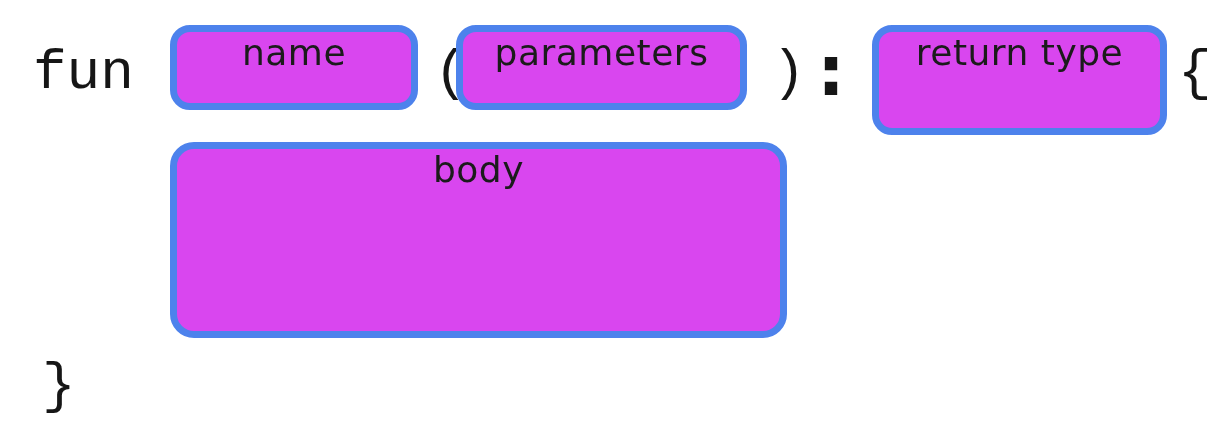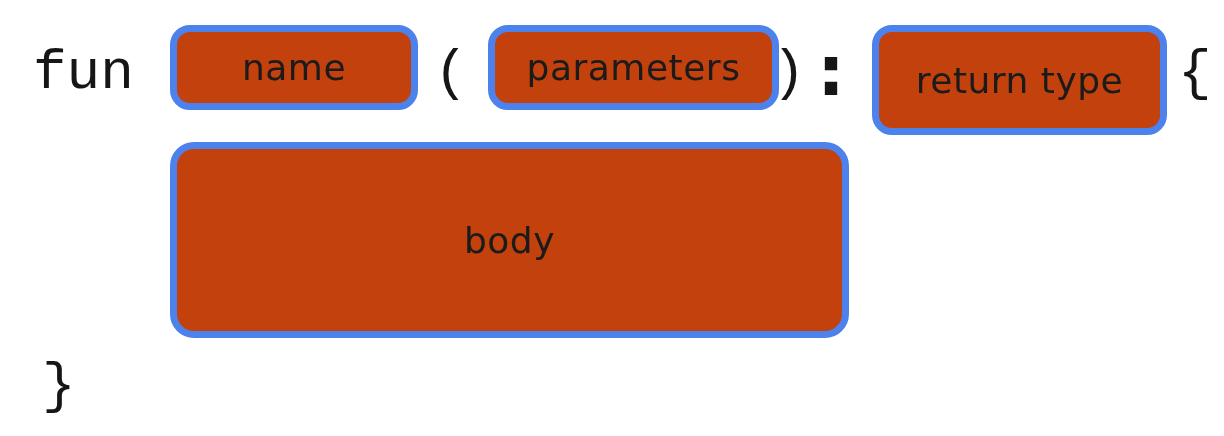--- a/index.html
+++ b/index.html
@@ -36,37 +36,36 @@
     font-weight: bold;
     font-size: 70px;
     color: #161616;
   }
   
   .slot {
     position: absolute;
     box-sizing: border-box;
     border: 7px solid #4D82EC;
     border-radius: 20px;
-    background: #c2410c;
+    background: #d946ef;
     display: flex;
-    align-items: center;
     justify-content: center;
   }
   .slot-label {
     font-family: "DejaVu Sans", sans-serif;
     font-size: 36px;
     font-weight: 500;
     color: #1b1b1b;
     letter-spacing: 0.5px;
     white-space: nowrap;
   }
   .slot-name        { left: 170px; top: 25px;  width: 248px; height: 85px; }
-  .slot-parameters  { left: 488px; top: 25px;  width: 291px; height: 85px; }
+  .slot-parameters  { left: 456px; top: 25px;  width: 291px; height: 85px; }
   .slot-return-type { left: 872px; top: 25px;  width: 295px; height: 110px; }
-  .slot-body        { left: 170px; top: 142px; width: 679px; height: 196px; border-radius: 24px; }
+  .slot-body        { left: 170px; top: 142px; width: 617px; height: 196px; border-radius: 24px; }
 </style>
 </head>
 <body>
 
 <div class="canvas">
 
   <span class="token tok-fun">fun</span>
 
   <div class="slot slot-name">
     <span class="slot-label">name</span>

